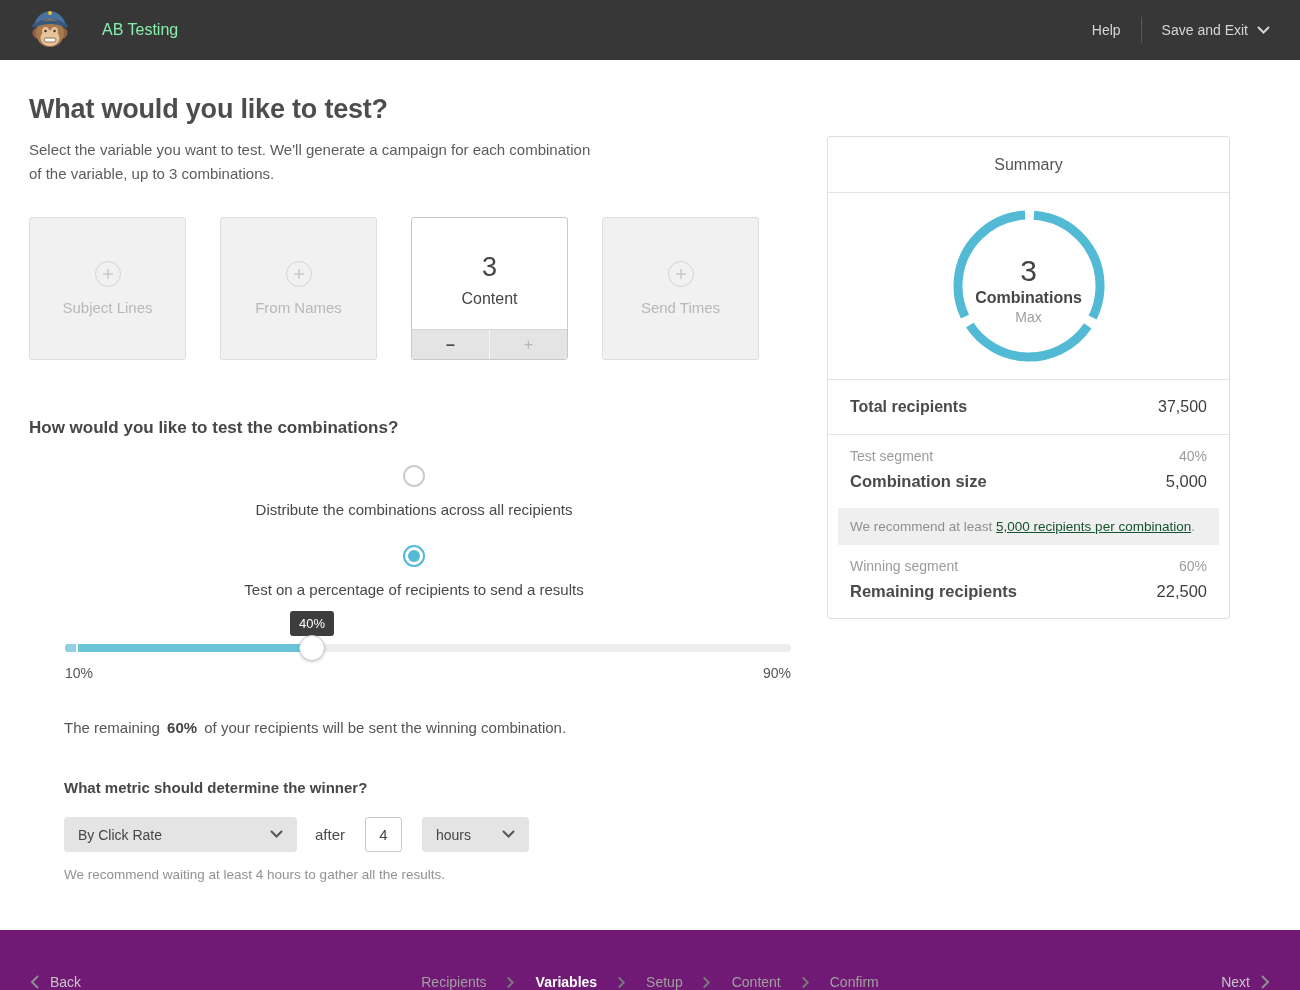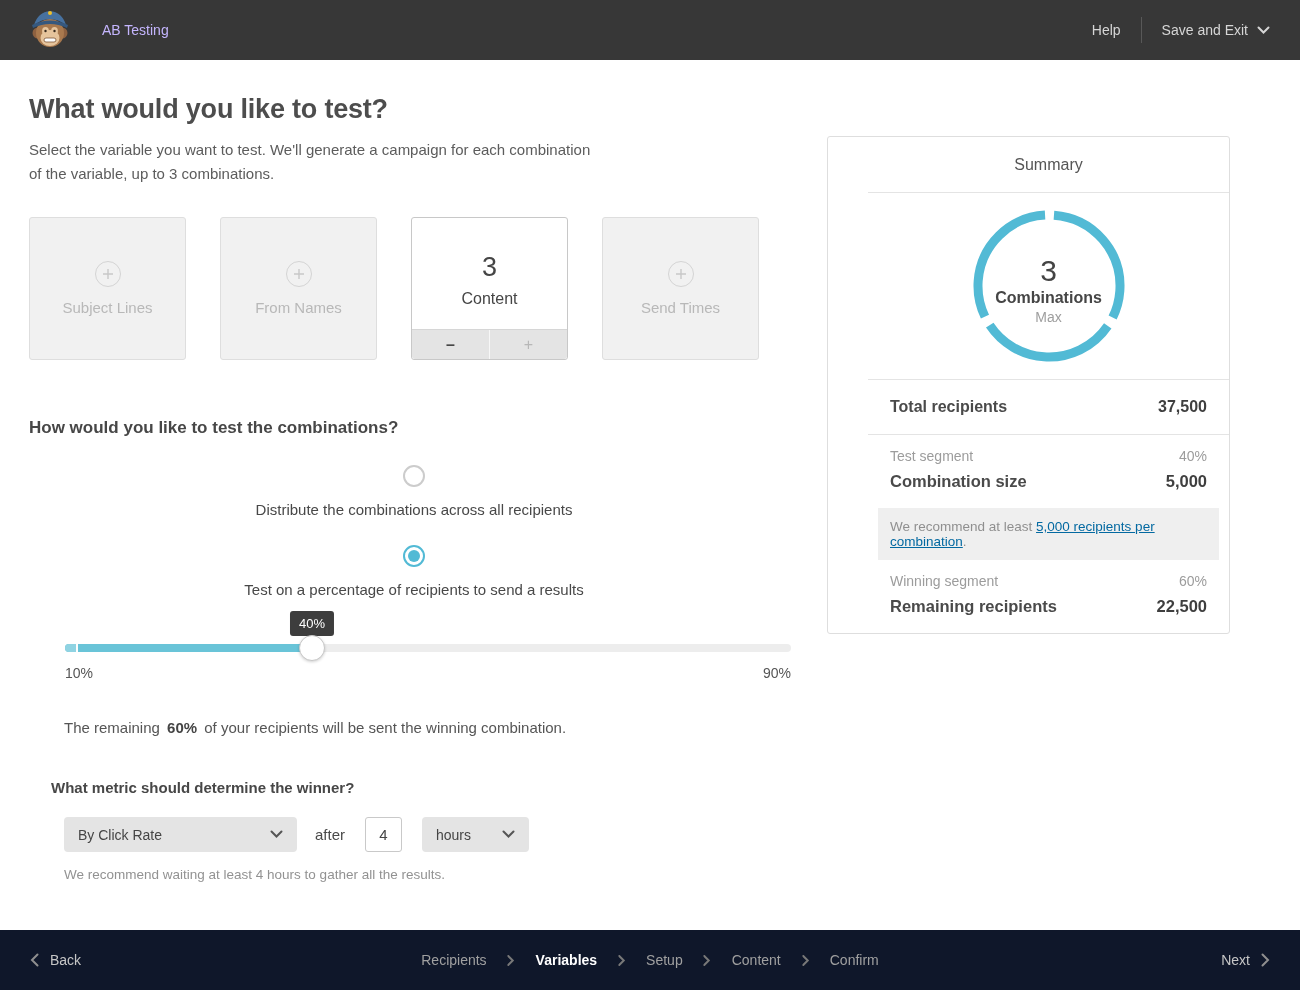--- a/index.html
+++ b/index.html
@@ -12,21 +12,21 @@
     color:#4a4a4a;
   }
 
   
   .topbar {
     height:60px; background:#373737;
     display:flex; align-items:center;
     padding:0 30px;
   }
   .logo { width:40px; height:42px; flex:0 0 auto; }
-  .topbar-title { color:#c4b5fd; font-size:14px; margin-left:32px; }
+  .topbar-title { color:#86efac; font-size:16px; margin-left:32px; }
   .topbar-right { margin-left:auto; display:flex; align-items:center; gap:20px; }
   .topbar-link { color:#d6d6d6; font-size:14px; cursor:pointer; display:flex; align-items:center; gap:9px; }
   .topbar-sep { width:1px; height:26px; background:#585858; }
 
   
   .content { position:relative; height:744px; }
   .left-col { position:absolute; left:29px; top:0; width:770px; }
 
   h1 { font-size:27px; font-weight:bold; color:#4d4d4d; margin-top:34px; letter-spacing:-0.2px; }
   .subheading { margin-top:13px; font-size:15px; color:#5c5c5c; line-height:1.6; }
@@ -91,40 +91,40 @@
   }
   .slider-tooltip::after {
     content:""; position:absolute; top:100%; left:50%; transform:translateX(-50%);
     border:5px solid transparent; border-top-color:#3d3d3d;
   }
   .slider-labels { display:flex; justify-content:space-between; margin-top:13px; font-size:14px; color:#555; }
 
   .remaining { margin:38px 0 0 35px; font-size:15px; color:#555; }
   .remaining b { color:#444; margin:0 3px; }
 
-  .metric-title { margin:43px 0 0 22px; font-size:15px; font-weight:bold; color:#474747; }
+  .metric-title { margin:43px 0 0 35px; font-size:15px; font-weight:bold; color:#474747; }
   .metric-row { display:flex; align-items:center; margin:21px 0 0 35px; }
   .select {
     background:#e4e4e4; border-radius:4px; height:35px;
     display:flex; align-items:center; justify-content:space-between;
     padding:0 14px; font-size:14px; color:#454545; cursor:pointer;
   }
   .select.metric { width:233px; }
   .select.unit { width:107px; margin-left:20px; }
   .after-label { margin:0 20px 0 18px; font-size:15px; color:#4a4a4a; }
   .num-input {
     width:37px; height:35px; border:1px solid #c9c9c9; border-radius:3px;
     text-align:center; font-size:15px; color:#454545; font-family:inherit;
   }
   .metric-note { margin:15px 0 0 35px; font-size:13.5px; color:#929292; }
 
   
   .summary {
     position:absolute; right:70px; top:76px; width:403px;
-    border:1px solid #dedede; border-radius:3px; background:#fff;padding-left:40px;
+    border:1px solid #dedede; border-radius:3px; background:#fff;
   }
   .summary-header {
     height:56px; display:flex; align-items:center; justify-content:center;
     font-size:16px; color:#555; border-bottom:1px solid #e4e4e4;
   }
   .ring-section {
     height:187px; position:relative;
     display:flex; align-items:center; justify-content:center;
     border-bottom:1px solid #e4e4e4;
   }
@@ -135,37 +135,37 @@
   }
   .ring-count { font-size:30px; color:#444; line-height:1.1; }
   .ring-label { font-size:16px; font-weight:bold; color:#454545; }
   .ring-sub { font-size:14px; color:#9e9e9e; }
 
   .summary-row {
     height:55px; display:flex; align-items:center; justify-content:space-between;
     padding:0 22px; border-bottom:1px solid #e4e4e4; font-size:16px;
   }
   .row-label { font-weight:bold; color:#4a4a4a; }
-  .row-value { color:#3f3f3f;font-weight:bold; }
+  .row-value { color:#3f3f3f; }
 
   .seg-block { padding:13px 22px 17px; }
   .seg-sub { display:flex; justify-content:space-between; font-size:14px; color:#9c9c9c; }
   .seg-main { display:flex; justify-content:space-between; font-size:16.5px; margin-top:8px; }
   .seg-main .row-value { font-size:16.5px; }
 
   .recommend {
     margin:0 10px; background:#efefef; padding:11px 12px;
     font-size:13.5px; color:#8f8f8f;
   }
-  .recommend .rec-link { text-decoration:underline; color:#0369a1; cursor:pointer; }
+  .recommend .rec-link { text-decoration:underline; color:#14532d; cursor:pointer; }
 
   
   .footer {
     position:absolute; left:0; bottom:0; width:100%; height:60px;
-    background:#0f172a; display:flex; align-items:center; padding:0 30px;
+    background:#701a75; display:flex; align-items:flex-end; padding:0 30px;
   }
   .footer-back, .footer-next {
     color:#c6c6c6; font-size:14px; display:flex; align-items:center; gap:11px; cursor:pointer;
   }
   .footer-next { margin-left:auto; }
   .crumbs {
     position:absolute; left:50%; transform:translateX(-50%);
     display:flex; align-items:center; gap:21px;
   }
   .crumb { color:#a0a0a0; font-size:14px; cursor:pointer; }

